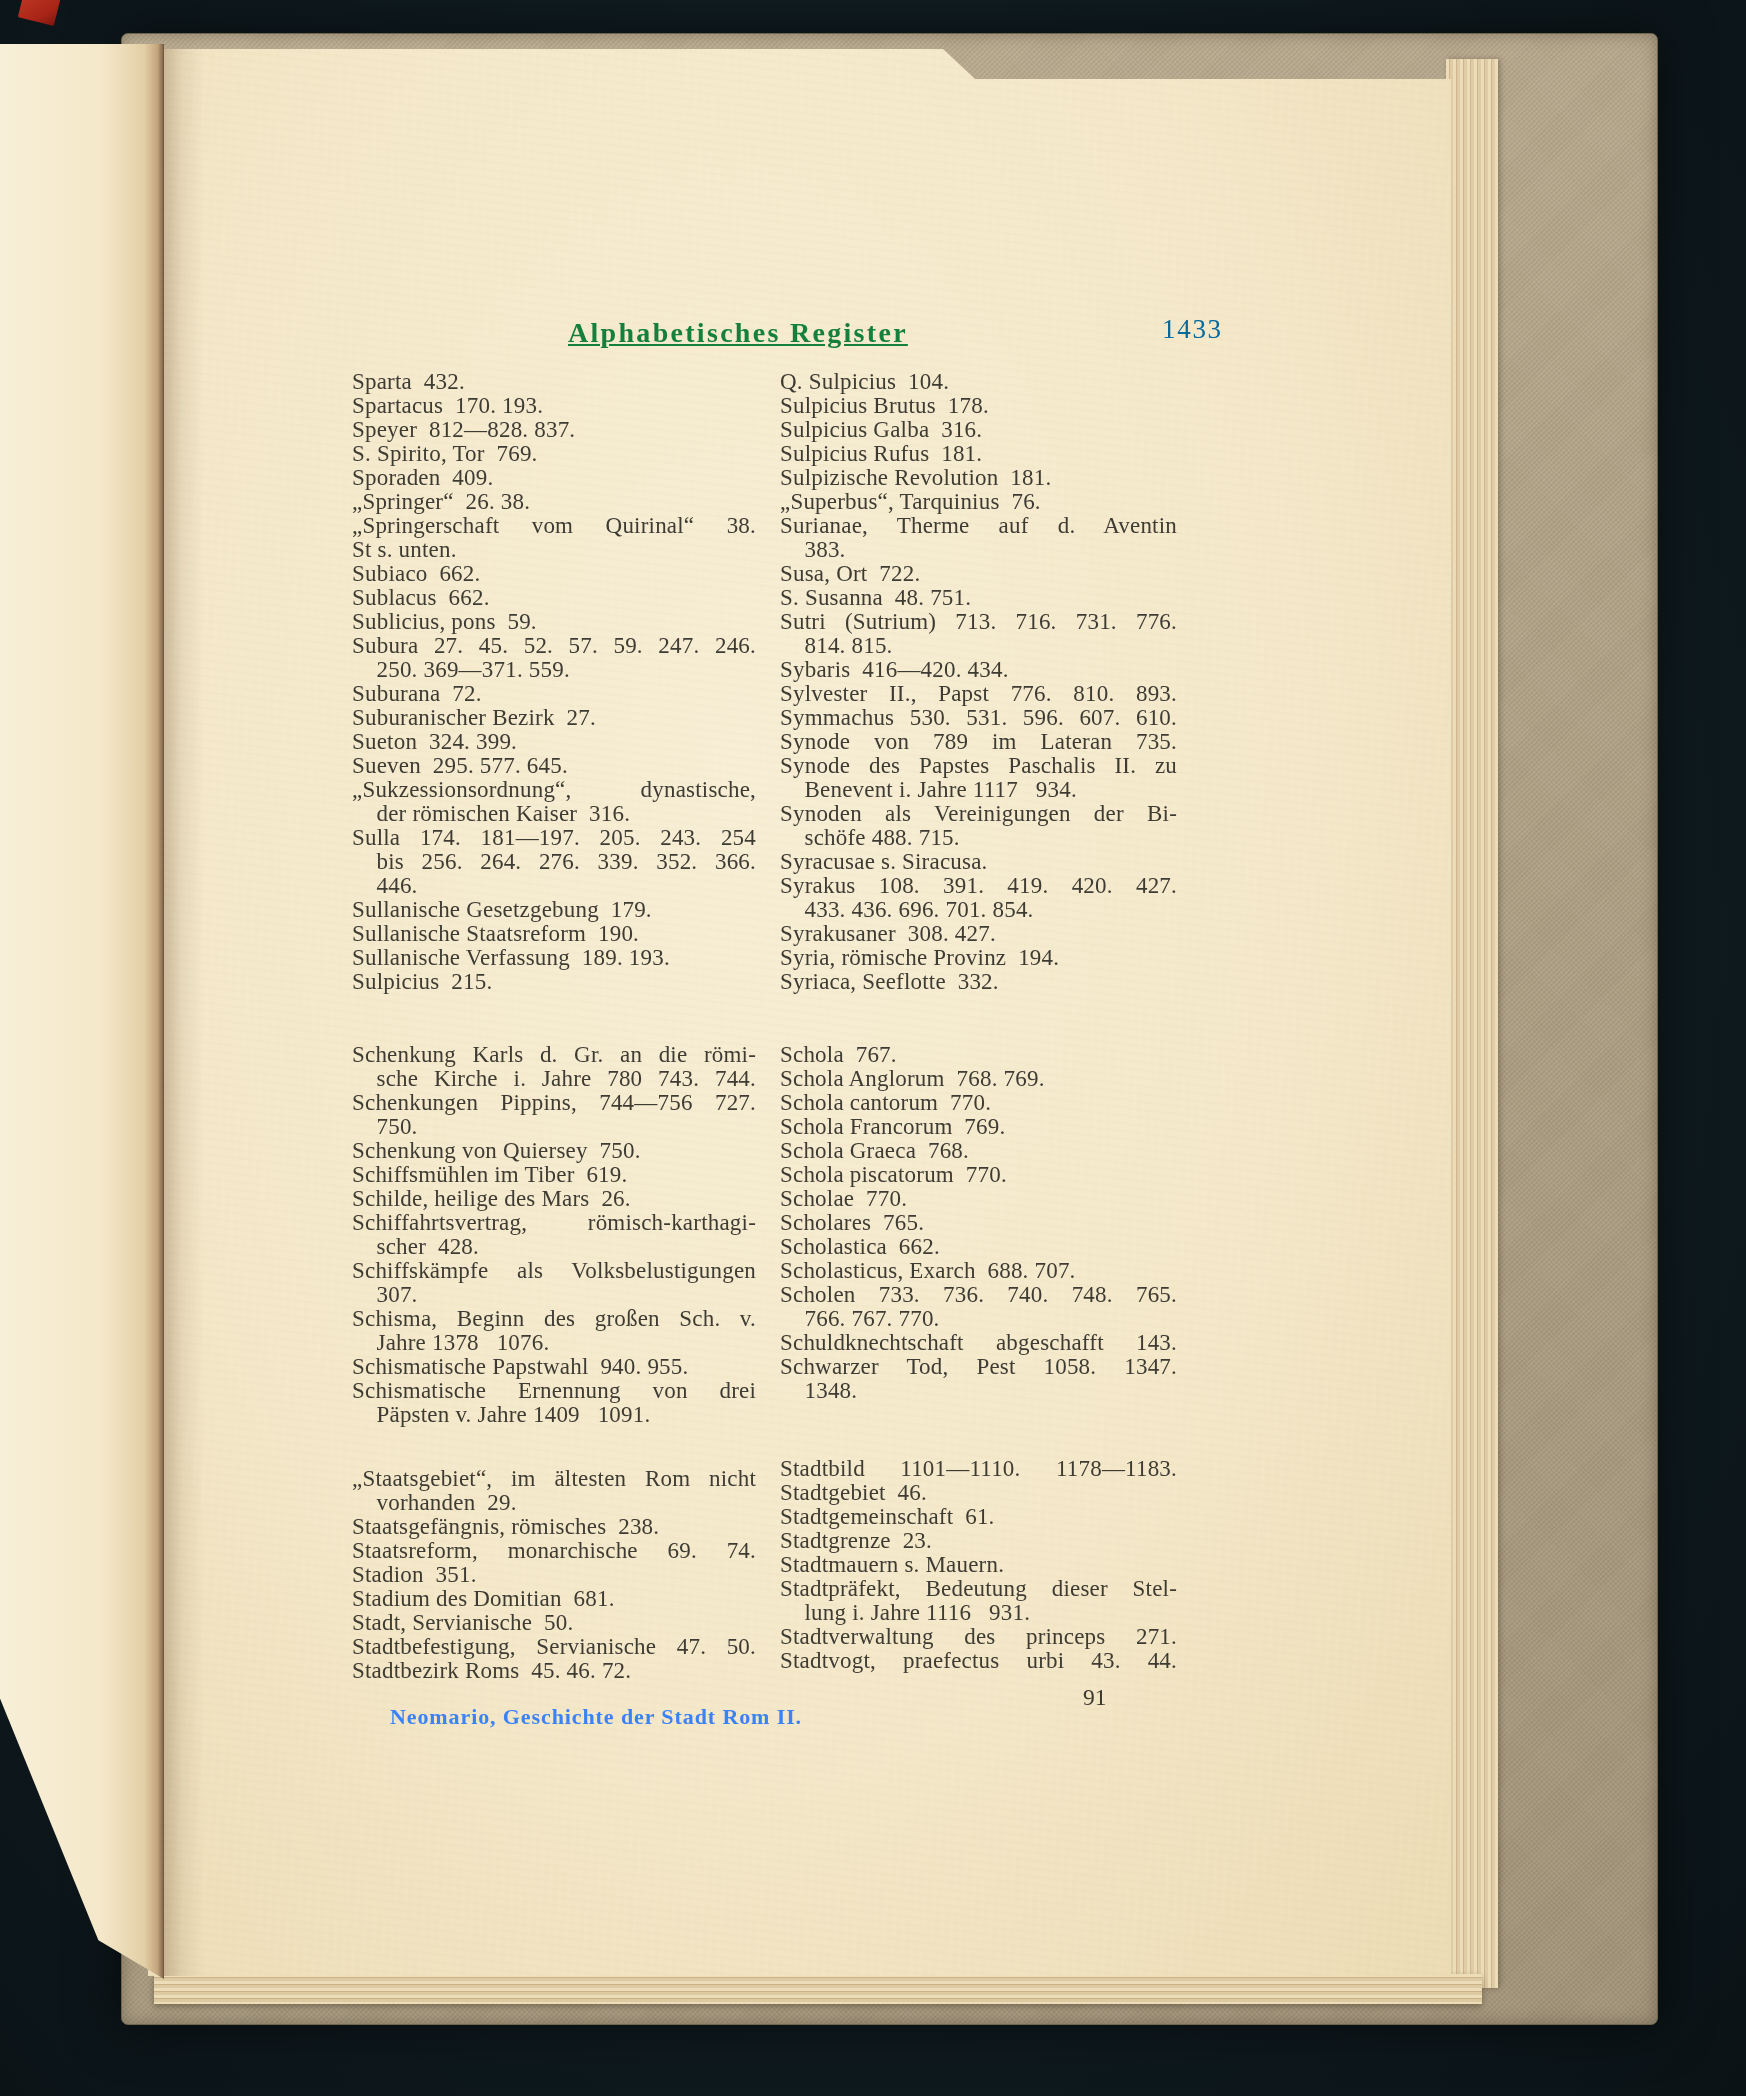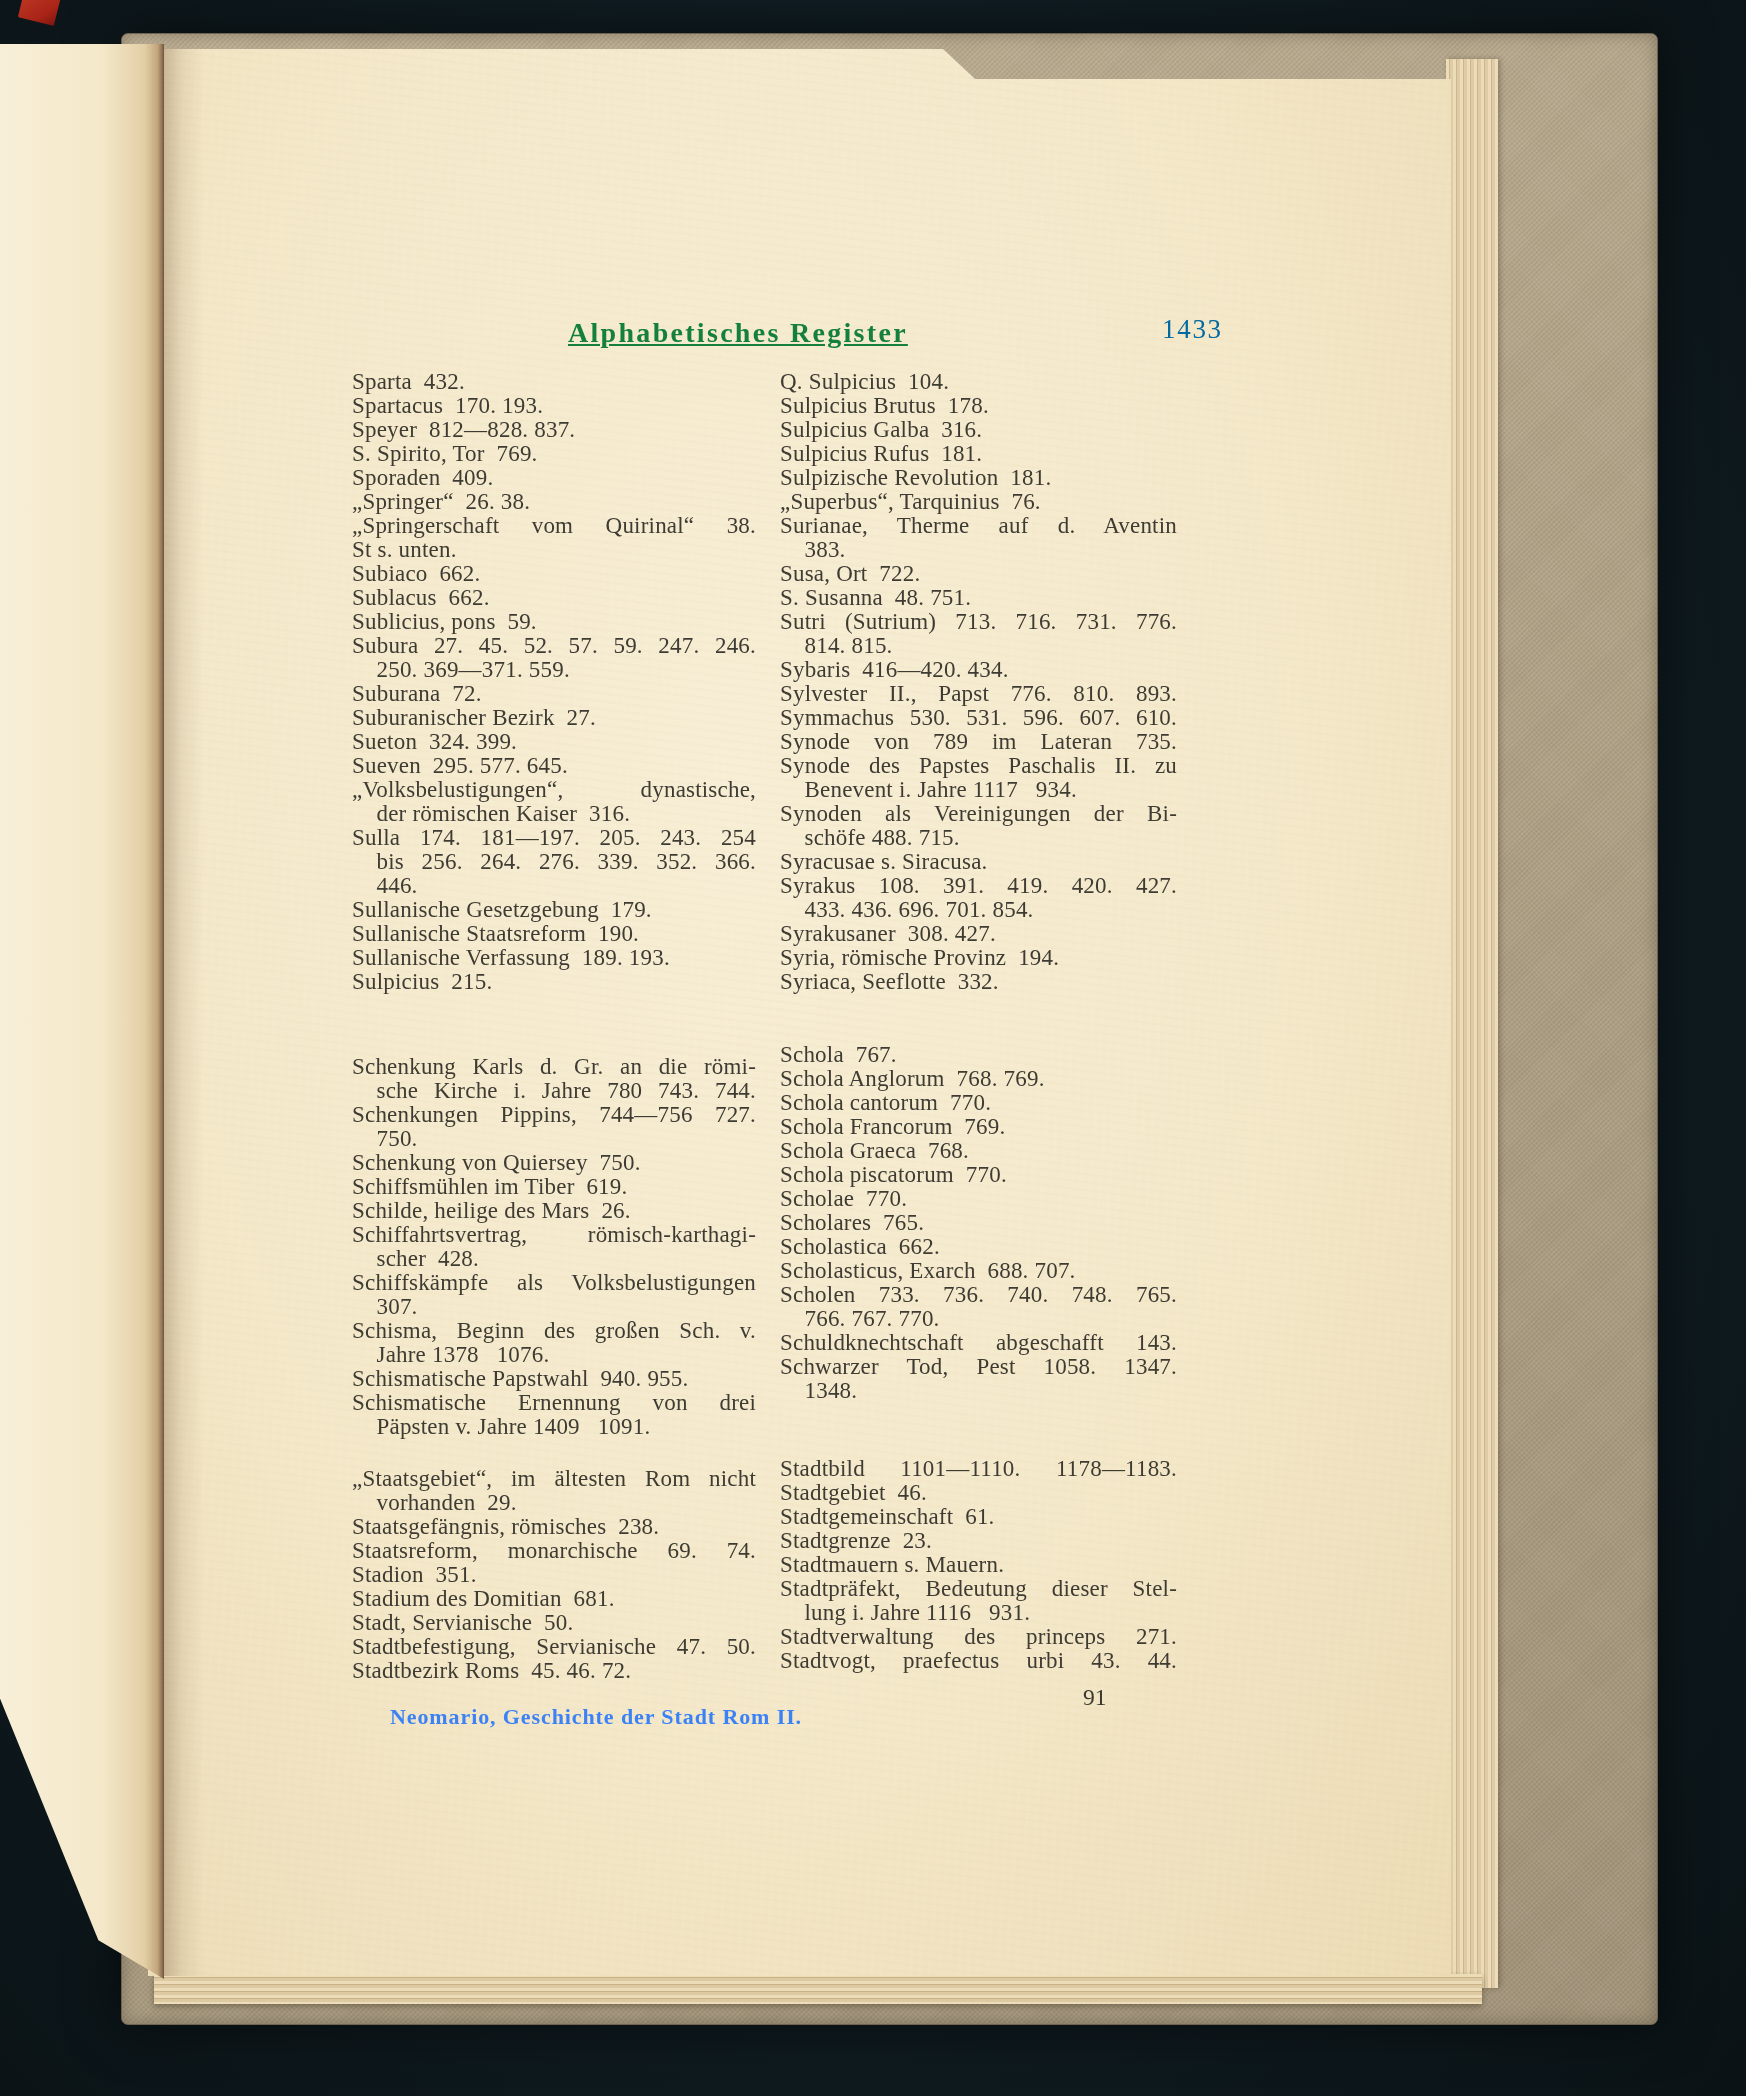--- a/index.html
+++ b/index.html
@@ -78,21 +78,21 @@
     position:absolute;left:568px;top:317px;
     font-size:28px;font-weight:bold;letter-spacing:2.3px;color:#15803d;text-decoration:underline;
   }
   .folio{
     position:absolute;left:1162px;top:314px;
     font-size:27px;letter-spacing:1.7px;color:#0369a1;
   }
 
   .group{position:absolute;font-size:23px;line-height:24px;letter-spacing:0.2px;}
   #lg1{left:352px;top:370px;width:404px;}
-  #lg2{left:352px;top:1043px;width:404px;margin-top:12px;}
+  #lg2{left:352px;top:1043px;width:404px;}
   #lg3{left:352px;top:1467px;width:404px;}
   #rg1{left:780px;top:370px;width:397px;}
   #rg2{left:780px;top:1043px;width:397px;}
   #rg3{left:780px;top:1457px;width:397px;}
 
   .line{white-space:pre-wrap;}
   .line.ind{padding-left:24.5px;}
   .line.j{white-space:normal;text-align:justify;text-align-last:justify;}
 
   .imprint{
@@ -139,21 +139,21 @@
         <div class="line">St s. unten.</div>
         <div class="line">Subiaco  662.</div>
         <div class="line">Sublacus  662.</div>
         <div class="line">Sublicius, pons  59.</div>
         <div class="line j">Subura 27. 45. 52. 57. 59. 247. 246.</div>
         <div class="line ind">250. 369—371. 559.</div>
         <div class="line">Suburana  72.</div>
         <div class="line">Suburanischer Bezirk  27.</div>
         <div class="line">Sueton  324. 399.</div>
         <div class="line">Sueven  295. 577. 645.</div>
-        <div class="line j">„Volksbelustigungen“, dynastische,</div>
+        <div class="line j">„Sukzessionsordnung“, dynastische,</div>
         <div class="line ind">der römischen Kaiser  316.</div>
         <div class="line j">Sulla 174. 181—197. 205. 243. 254</div>
         <div class="line ind j">bis 256. 264. 276. 339. 352. 366.</div>
         <div class="line ind">446.</div>
         <div class="line">Sullanische Gesetzgebung  179.</div>
         <div class="line">Sullanische Staatsreform  190.</div>
         <div class="line">Sullanische Verfassung  189. 193.</div>
         <div class="line">Sulpicius  215.</div>
       </div>
     <div class="group" id="lg2">

